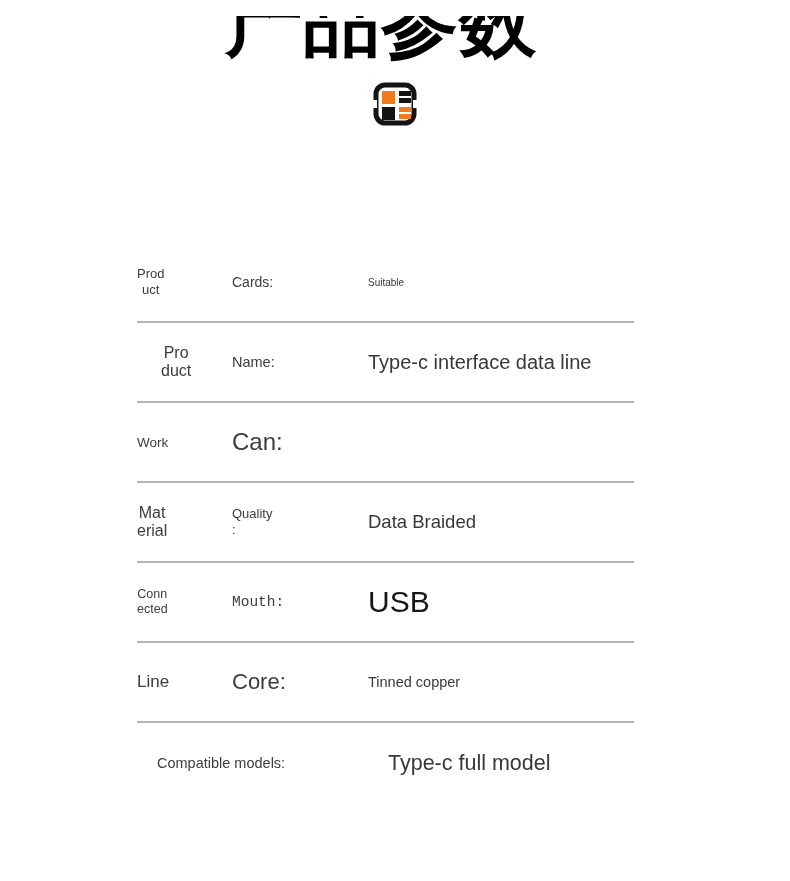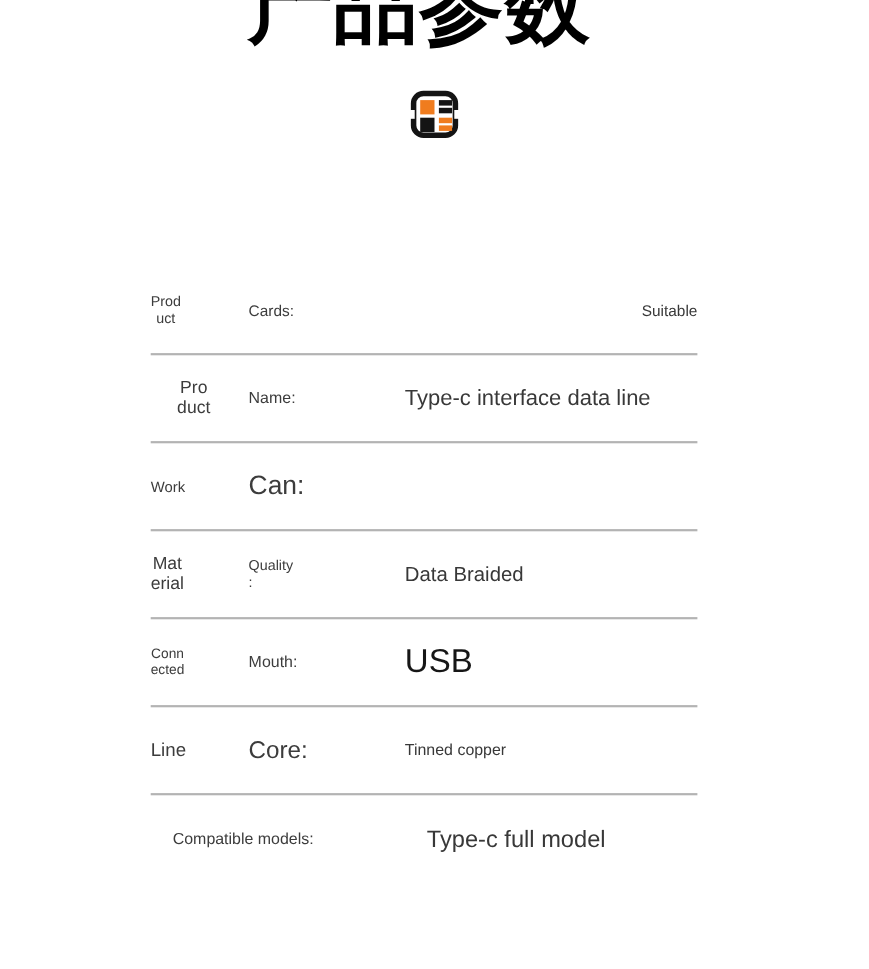--- a/index.html
+++ b/index.html
@@ -6,21 +6,21 @@
   body {
     width: 790px; height: 881px;
     background: #ffffff;
     font-family: "Liberation Sans", sans-serif;
     position: relative;
     overflow: hidden;
   }
 
   
   .title-clip {
-    position: absolute; top: 0; left: 0;
+    position: absolute; top: 16px; left: 0;
     width: 762px; height: 46px;
     overflow: hidden;
   }
   .page-title {
     position: absolute; top: -33px; left: 0; width: 100%;
     text-align: center;
     font-size: 77px; font-weight: 700; line-height: 1;
     color: #000000;
     letter-spacing: 1px;
     white-space: nowrap;
@@ -42,43 +42,43 @@
     display: grid;
     grid-template-columns: 89px 142px 1fr;
     align-items: center;
     height: 80px;
     box-sizing: border-box;
     border-bottom: 2px solid #b3b3b3;
     color: #3c3c3c;
   }
   .row:last-child { border-bottom: none; margin-left: 20px; }
   .c1 span { display: inline-block; white-space: pre-line; text-align: center; }
-  .c2 { white-space: pre-line; }
+  .c2 { white-space: pre-line; margin-left: 6px; }
   .c3 { color: #383838; }
   .span2 { grid-column: 1 / 3; }
 
   
   .r1 .c1 { font-size: 13px;   line-height: 16px; }
   .r1 .c2 { font-size: 14px; }
-  .r1 .c3 { font-size: 14px; text-align: right; }
+  .r1 .c3 { font-size: 10px; }
 
   .r2 .c1 { font-size: 16px;   line-height: 18px; margin-left: 24px; }
   .r2 .c2 { font-size: 14.5px; }
   .r2 .c3 { font-size: 20px; }
 
   .r3 .c1 { font-size: 13.5px; }
   .r3 .c2 { font-size: 24px; }
   .r3 .c3 { font-size: 16.5px; }
 
   .r4 .c1 { font-size: 16px;   line-height: 18px; }
   .r4 .c2 { font-size: 13px;   line-height: 16px; }
   .r4 .c3 { font-size: 18.5px; }
 
   .r5 .c1 { font-size: 12.5px; line-height: 15px; }
-  .r5 .c2 { font-size: 14.5px; }
+  .r5 .c2 { font-size: 14.5px; font-family: Liberation Mono, monospace; }
   .r5 .c3 { font-size: 30px; color: #161616; }
 
   .r6 .c1 { font-size: 17px; }
   .r6 .c2 { font-size: 22px; }
   .r6 .c3 { font-size: 14.5px; }
 
   .r7 .c1 { font-size: 14.5px; }
   .r7 .c3 { font-size: 21.5px; }
 </style>
 </head>

